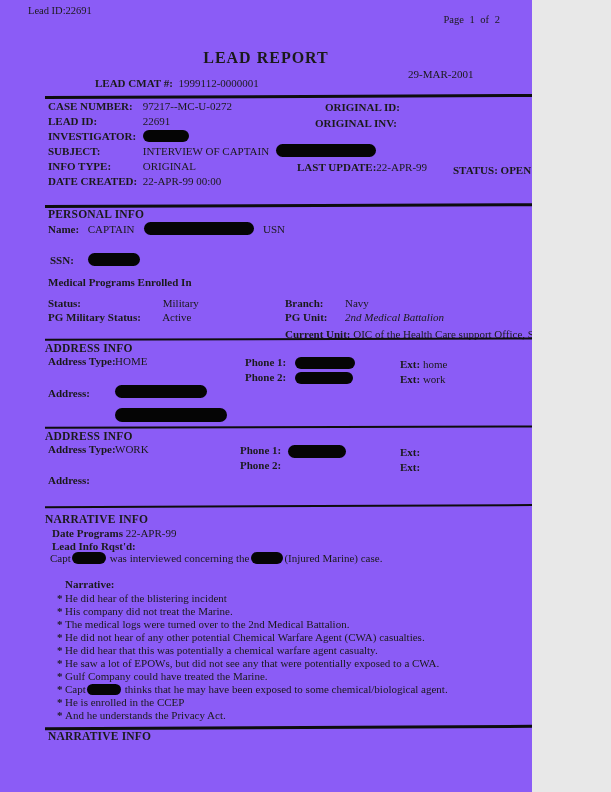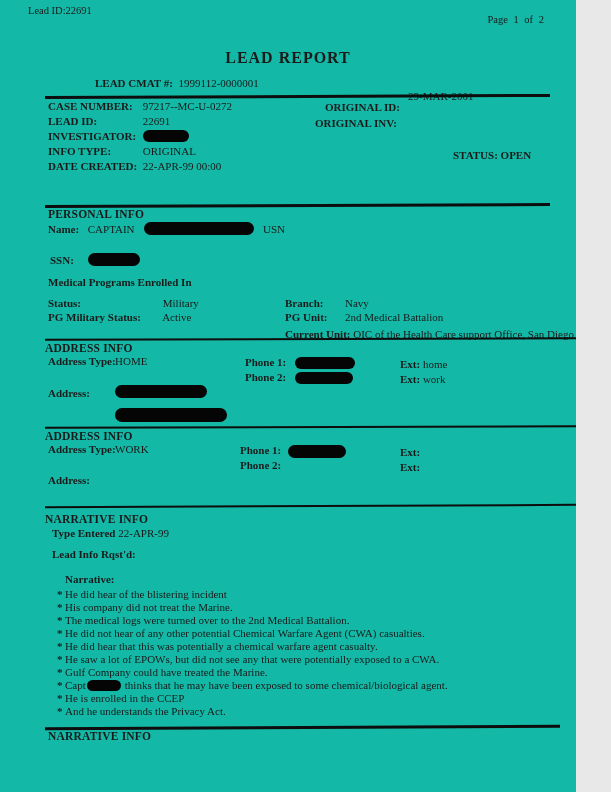--- a/index.html
+++ b/index.html
@@ -1,19 +1,19 @@
 <!DOCTYPE html>
 <html><head>
 <meta charset="utf-8">
 <style>
   html,body{margin:0;padding:0;background:#e8e8e8;}
   .page{
     position:relative;
-    width:576px;height:792px;
-    background:#14b8a6;
+    width:532px;height:792px;
+    background:#8b5cf6;
     font-family:"Liberation Serif","DejaVu Serif",serif;
     color:#1a1a1a;
     font-size:11px;
     overflow:hidden;
     box-sizing:border-box;
   }
   .abs{position:absolute;}
   .sec{position:absolute;left:45px;right:21px;}
   .rule{position:absolute;left:45px;height:0;border-top:2.5px solid #0d0d0d;}
   .rule.thick{border-top-width:3px;}
@@ -45,42 +45,50 @@
 
   <div class="abs smalltext" style="left:28px;top:5px;">Lead ID:22691</div>
   <div class="abs smalltext" style="right:32px;top:14px;word-spacing:3px;">Page  1 of   2</div>
 
   <div class="title">LEAD REPORT</div>
 
   <div class="abs" style="left:95px;top:77px;font-weight:bold;">
     <span>LEAD CMAT #:</span>
     <span style="font-weight:normal;margin-left:3px;">1999112-0000001</span>
   </div>
-  <div class="abs" style="left:408px;top:90px;">29-MAR-2001</div>
+  <div class="abs" style="left:408px;top:68px;">29-MAR-2001</div>
 
   <div class="rule thick" style="top:95px;width:505px;transform:rotate(-0.25deg);"></div>
 
   <div class="sec" style="top:99px;">
     <div class="crow">
       <span class="cl">CASE NUMBER:</span>
       <span>97217--MC-U-0272</span>
       <span class="abs lbl" style="left:280px;top:1px;">ORIGINAL ID:</span>
     </div>
     <div class="crow">
       <span class="cl">LEAD ID:</span>
       <span>22691</span>
       <span class="abs lbl" style="left:270px;top:2px;">ORIGINAL INV:</span>
     </div>
     <div class="crow">
       <span class="cl">INVESTIGATOR:</span>
       <span class="redact" style="width:46px;height:12px;"></span>
     </div>
     <div class="crow">
+      <span class="cl">SUBJECT:</span>
+      <span>INTERVIEW OF CAPTAIN</span>
+      <span class="redact" style="width:100px;height:13px;margin-left:4px;"></span>
+    </div>
+    <div class="crow">
       <span class="cl">INFO TYPE:</span>
       <span>ORIGINAL</span>
+      <span class="abs" style="left:252px;top:1px;">
+        <span class="lbl">LAST UPDATE:</span><span>22-APR-99</span>
+      </span>
       <span class="abs lbl" style="left:408px;top:4px;">
         <span>STATUS:</span>
         <span>OPEN</span>
       </span>
     </div>
     <div class="crow">
       <span class="cl">DATE CREATED:</span>
       <span>22-APR-99 00:00</span>
     </div>
   </div>
@@ -103,21 +111,21 @@
     <div class="prow" style="margin-top:9px;">
       <span class="pl">Status:</span>
       <span>Military</span>
       <span class="abs lbl" style="left:240px;">Branch:</span>
       <span class="abs" style="left:300px;">Navy</span>
     </div>
     <div class="prow">
       <span class="pl">PG Military Status:</span>
       <span>Active</span>
       <span class="abs lbl" style="left:240px;">PG Unit:</span>
-      <span class="abs" style="left:300px;">2nd Medical Battalion</span>
+      <span class="abs" style="left:300px;font-style:italic;">2nd Medical Battalion</span>
     </div>
     <div class="prow" style="margin-top:4px;padding-left:240px;">
       <span class="lbl">Current Unit:</span>
       <span>OIC of the Health Care support Office, San Diego</span>
     </div>
   </div>
 
   <div class="rule" style="top:338px;width:543px;transform:rotate(-0.15deg);"></div>
 
   <div class="sec" style="top:342px;height:84px;">
@@ -153,24 +161,27 @@
     <span class="abs lbl" style="left:195px;top:29px;">Phone 2:</span>
     <span class="abs lbl" style="left:355px;top:31px;">Ext:</span>
     <span class="abs lbl" style="left:3px;top:44px;">Address:</span>
   </div>
 
   <div class="rule" style="top:505px;width:545px;transform:rotate(-0.25deg);"></div>
 
   <div class="sec" style="top:513px;">
     <div class="heading">NARRATIVE INFO</div>
     <div class="nrow" style="margin-top:2px;padding-left:7px;">
-      <span class="lbl">Type Entered</span>
+      <span class="lbl">Date Programs</span>
       <span>22-APR-99</span>
     </div>
-    <div class="nrow lbl" style="padding-left:7px;margin-top:8px;">Lead Info Rqst'd:</div>
+    <div class="nrow lbl" style="padding-left:7px;">Lead Info Rqst'd:</div>
+    <div class="nrow" style="padding-left:5px;">
+      <span>Capt</span><span class="redact" style="width:34px;height:12px;margin:0 4px 0 1px;"></span><span>was interviewed concerning the</span><span class="redact" style="width:32px;height:12px;margin:0 1px 0 2px;"></span><span>(Injured Marine) case.</span>
+    </div>
     <div class="nrow lbl" style="margin-top:13px;padding-left:20px;">Narrative:</div>
     <div style="margin-top:2px;padding-left:12px;">
       <div class="bullet-line"><span class="bullet-mark">*</span><span>He did hear of the blistering incident</span></div>
       <div class="bullet-line"><span class="bullet-mark">*</span><span>His company did not treat the Marine.</span></div>
       <div class="bullet-line"><span class="bullet-mark">*</span><span>The medical logs were turned over to the 2nd Medical Battalion.</span></div>
       <div class="bullet-line"><span class="bullet-mark">*</span><span>He did not hear of any other potential Chemical Warfare Agent (CWA) casualties.</span></div>
       <div class="bullet-line"><span class="bullet-mark">*</span><span>He did hear that this was potentially a chemical warfare agent casualty.</span></div>
       <div class="bullet-line"><span class="bullet-mark">*</span><span>He saw a lot of EPOWs, but did not see any that were potentially exposed to a CWA.</span></div>
       <div class="bullet-line"><span class="bullet-mark">*</span><span>Gulf Company could have treated the Marine.</span></div>
       <div class="bullet-line"><span class="bullet-mark">*</span><span>Capt</span><span class="redact" style="width:34px;height:11px;margin:0 4px 0 1px;"></span><span>thinks that he may have been exposed to some chemical/biological agent.</span></div>

